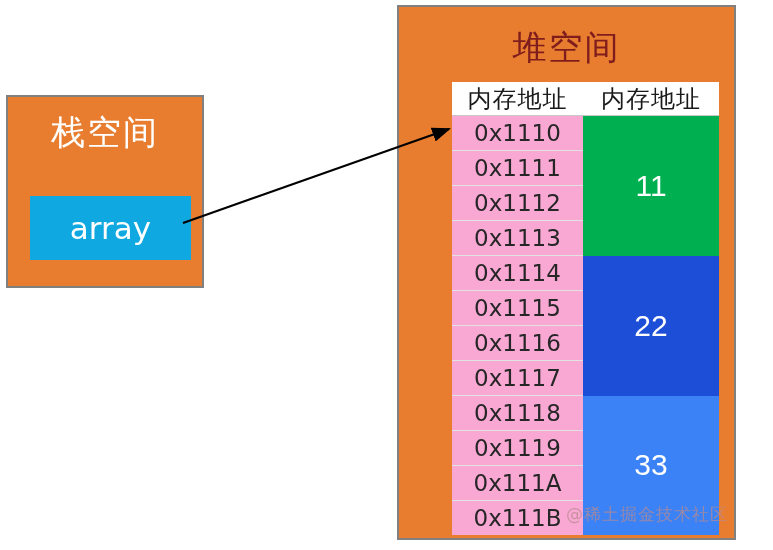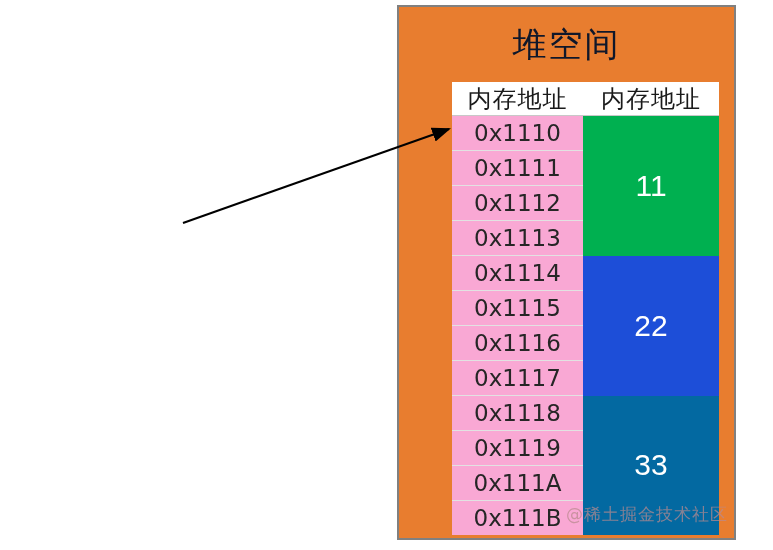--- a/index.html
+++ b/index.html
@@ -71,25 +71,25 @@
     background: #E87D2F;
     border: 2px solid #808080;
     box-sizing: border-box;
   }
   #heap-title {
     position: absolute;
     left: 0;
     top: 18px;
     width: 100%;
     text-align: center;
-    color: #0f172a;
+    color: #7f1d1d;
     font-size: 34px;
     line-height: 44px;
     letter-spacing: 2px;
-    font-family: Liberation Mono, monospace;
+    font-family: Liberation Sans, sans-serif;
   }
 
   
   #mem-table {
     position: absolute;
     left: 53px;   
     top: 75px;    
     width: 267px; 
     background: #FFFFFF;
     border-collapse: collapse;
@@ -154,20 +154,26 @@
     letter-spacing: 1px;
     white-space: nowrap;
     font-family: "DejaVu Sans", "Liberation Sans", sans-serif;
   }
 </style>
 </head>
 <body>
 
 <div id="canvas">
 
+  <div id="stack-box">
+    <div id="stack-title">栈空间</div>
+    <div id="array-box">
+      <span id="array-label">array</span>
+    </div>
+  </div>
 
   <div id="heap-box">
     <div id="heap-title">堆空间</div>
 
     <table id="mem-table">
       <colgroup>
         <col class="col-addr">
         <col class="col-val">
       </colgroup>
       <thead>
@@ -200,21 +206,21 @@
         </tr>
         <tr>
           <td class="addr-cell">0x1116</td>
         </tr>
         <tr>
           <td class="addr-cell">0x1117</td>
         </tr>
 
         <tr>
           <td class="addr-cell">0x1118</td>
-          <td class="val-cell" rowspan="4" style="background: #0369a1;">33</td>
+          <td class="val-cell" rowspan="4" style="background: #3b82f6;">33</td>
         </tr>
         <tr>
           <td class="addr-cell">0x1119</td>
         </tr>
         <tr>
           <td class="addr-cell">0x111A</td>
         </tr>
         <tr>
           <td class="addr-cell last">0x111B</td>
         </tr>

